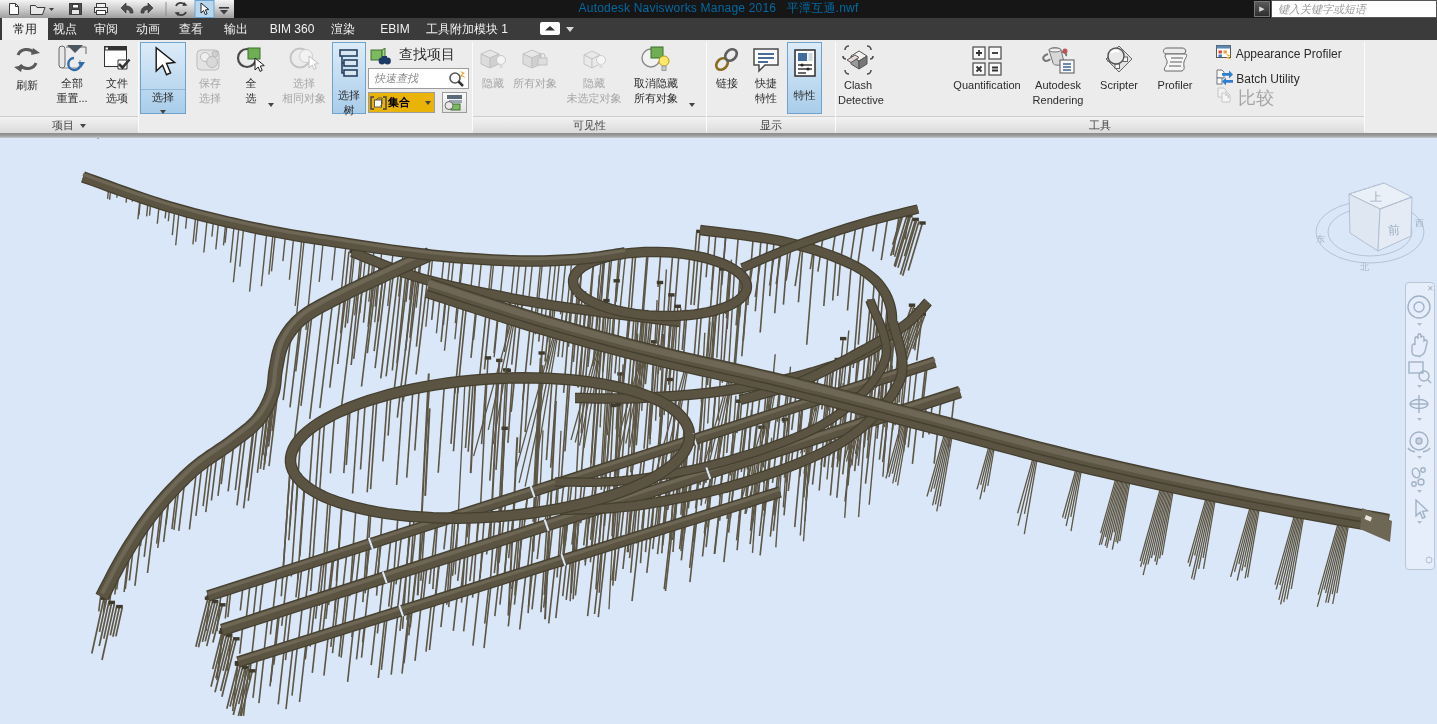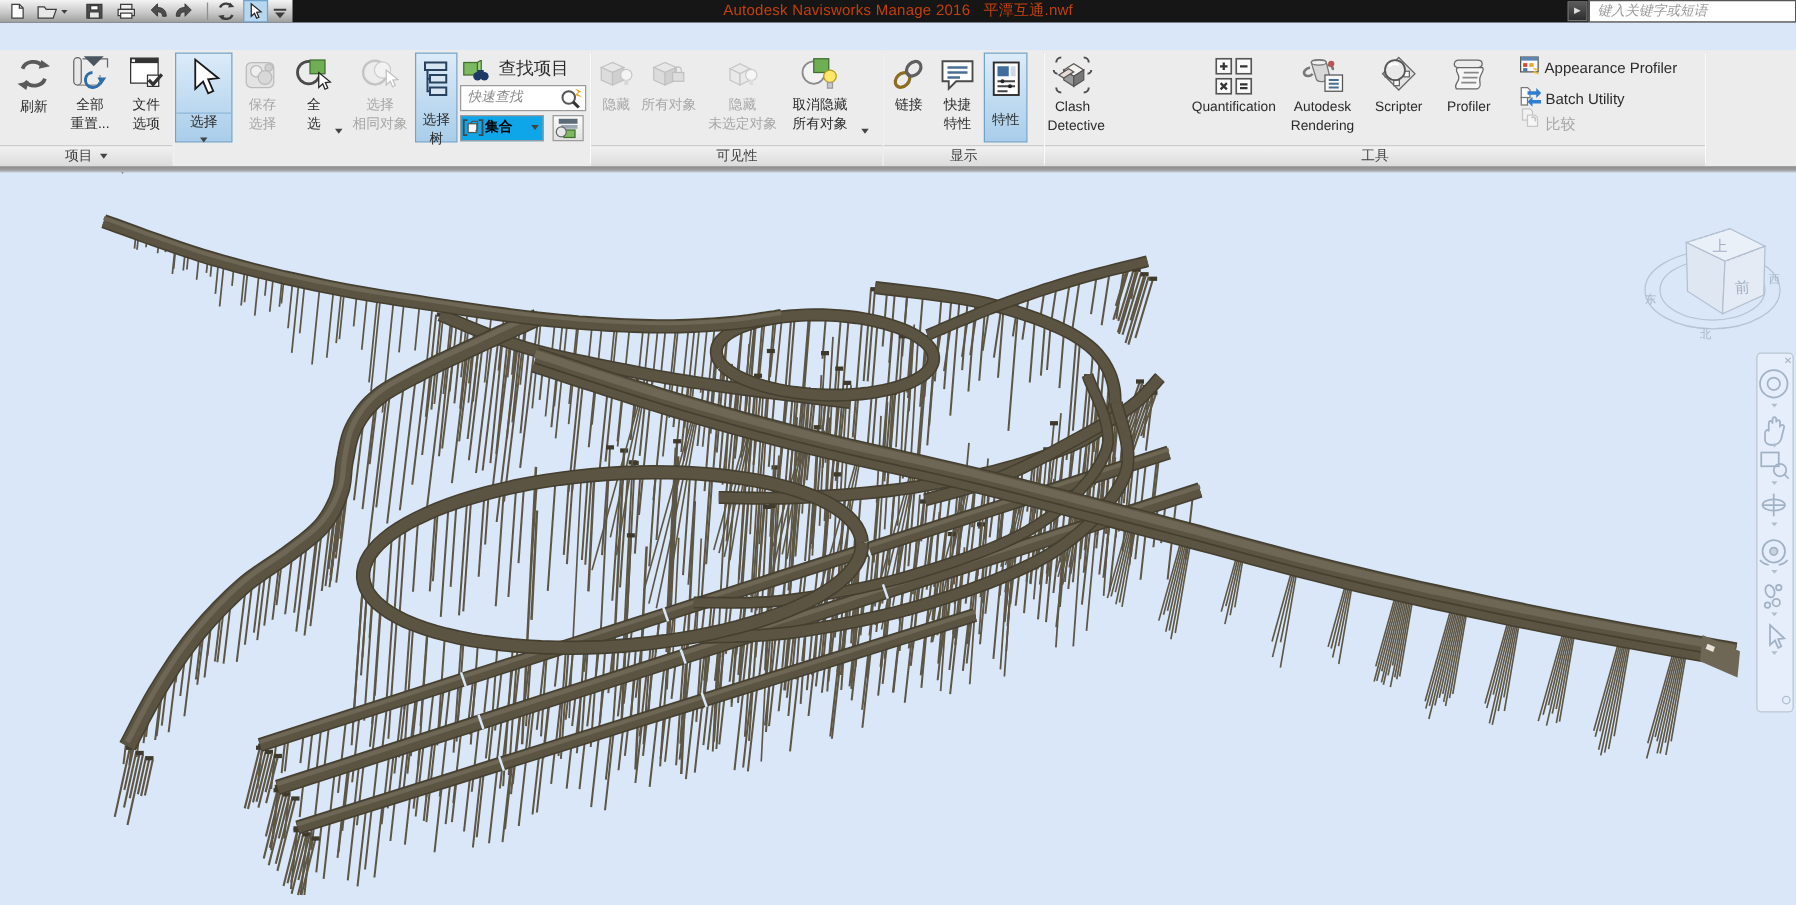--- a/index.html
+++ b/index.html
@@ -1,20 +1,20 @@
 <!DOCTYPE html>
 <html><head><meta charset="utf-8"><style>
 *{margin:0;padding:0;box-sizing:border-box}
 html,body{width:1437px;height:724px;overflow:hidden;font-family:"Liberation Sans",sans-serif}
 #app{position:relative;width:1437px;height:724px;background:#d9e7f8}
 .abs{position:absolute}
 #titlebar{left:0;top:0;width:1437px;height:18px;background:#161616}
 #qat{left:0;top:0;width:234px;height:18px;background:linear-gradient(#f4f4f4,#c9c9c9 55%,#9d9d9d);display:flex;align-items:center}
 #qat svg{display:block}
-#title{left:0;top:0;width:1437px;height:18px;color:#c2410c;font-size:12px;text-align:center;line-height:17px;letter-spacing:.2px}
+#title{left:0;top:0;width:1437px;height:18px;color:#0369a1;font-size:12px;text-align:center;line-height:17px;letter-spacing:.2px}
 #searchbtn{left:1254px;top:1px;width:16px;height:16px;background:linear-gradient(#5a5a5a,#2e2e2e);border:1px solid #777;color:#ddd;font-size:7px;line-height:14px;text-align:center}
 #searchbox{left:1271px;top:0px;width:166px;height:18px;background:#fff;border:1px solid #555;color:#9a9a9a;font-style:italic;font-size:11px;line-height:16px;padding-left:6px}
 #tabs{left:0;top:18px;width:1437px;height:22px;background:#3b3b3b}
 .tab{position:absolute;top:0;height:22px;color:#f2f2f2;font-size:12px;line-height:22px;text-align:center}
 .tab.active{background:#f0f0f0;color:#1a1a1a}
 #ribbon{left:0;top:40px;width:1437px;height:93px;background:#ececec}
 #ribbonline{left:0;top:133px;width:1437px;height:5px;background:linear-gradient(#8a8a8a,#9f9f9f 60%,#c5ccd4)}
 .plabel{position:absolute;top:76px;height:17px;left:0;right:0;background:linear-gradient(#f2f2f2,#dbdbdb);border-top:1px solid #cdcdcd;color:#3f3f3f;font-size:11px;text-align:center;line-height:16px}
 .panel{position:absolute;top:0;height:93px}
 .psep{position:absolute;top:2px;width:1px;height:89px;background:#c6c6c6;border-right:1px solid #fbfbfb}
@@ -1727,20 +1727,37 @@
         <path d="M178,16 l-3.5,-3.5 5,-0.5 z" fill="#3d3d3d"></path>
 <rect x="195" y="0.5" width="19" height="17" fill="#b8d6ee" stroke="#6da3cd"></rect>
 <path d="M201,3 l0,10 2.6,-2.4 1.7,4 1.8,-0.8 -1.7,-3.9 3.4,-0.4 z" fill="#fff" stroke="#222" stroke-width="1"></path>
 <rect x="219" y="7" width="10" height="1.6" fill="#3d3d3d"></rect>
         <path d="M220,10 l8,0 -4,4.5 z" fill="#3d3d3d"></path>
 </svg>
 </div>
 <div class="abs" id="title">Autodesk Navisworks Manage 2016&nbsp;&nbsp;&nbsp;平潭互通.nwf</div>
 <div class="abs" id="searchbtn">▶</div>
 <div class="abs" id="searchbox">键入关键字或短语</div>
+<div class="abs" id="tabs">
+<div class="tab active" style="left:2px;width:46px">常用</div>
+<div class="tab" style="left:48px;width:34px">视点</div>
+<div class="tab" style="left:89px;width:34px">审阅</div>
+<div class="tab" style="left:131px;width:34px">动画</div>
+<div class="tab" style="left:174px;width:34px">查看</div>
+<div class="tab" style="left:219px;width:34px">输出</div>
+<div class="tab" style="left:263px;width:58px">BIM 360</div>
+<div class="tab" style="left:326px;width:34px">渲染</div>
+<div class="tab" style="left:367px;width:56px">EBIM</div>
+<div class="tab" style="left:423px;width:88px">工具附加模块 1</div>
+<svg class="abs" style="left:540px;top:4px" width="36" height="14" viewBox="0 0 36 14">
+        <rect x="0" y="0" width="20" height="13" rx="2" fill="#fdfdfd"></rect>
+        <path d="M5,8.5 l10,0 -5,-4.5 z" fill="#2d2d2d"></path>
+        <path d="M26,5 l8,0 -4,5 z" fill="#d8d8d8"></path>
+      </svg>
+</div>
 <div class="abs" id="ribbon"></div>
 <div class="abs" style="left:0;top:40px;width:1437px;height:93px">
  <div class="panel" style="left:0;width:138px">
   <div class="btn" style="left:6px;top:6px;width:42px">
    <svg width="30" height="28" viewBox="0 0 30 28">
             <g fill="none" stroke="#5a5a5a" stroke-width="3">
               <path d="M6,9 a9,8 0 0 1 16,-2"></path>
               <path d="M24,17 a9,8 0 0 1 -16,2"></path>
             </g>
             <path d="M21,2 l7,5 -9,2 z" fill="#5a5a5a"></path>
@@ -1831,21 +1848,21 @@
           </svg>
    <span style="font-size:14px">&nbsp;查找项目</span>
   </div>
   <div class="abs" style="left:229px;top:28px;width:101px;height:21px;background:#fff;border:1px solid #9c9c9c;font-size:11px;font-style:italic;color:#8a8a8a;line-height:19px;padding-left:5px">快速查找
    <svg width="20" height="18" viewBox="0 0 20 18" style="position:absolute;right:1px;top:1px">
             <circle cx="8" cy="8" r="5" fill="#fdfdfd" stroke="#555" stroke-width="1.6"></circle>
             <line x1="11.5" y1="11.5" x2="16" y2="16" stroke="#333" stroke-width="2.5"></line>
             <path d="M13,1 l5,2 -3,2 4,3 -6,-2 2.5,-2.5 z" fill="#f0a325"></path>
           </svg>
   </div>
-  <div class="abs" style="left:229px;top:52px;width:67px;height:21px;background:#0ea5e9;border:1px solid #9c9c9c;font-size:11px;line-height:19px">
+  <div class="abs" style="left:229px;top:52px;width:67px;height:21px;background:#eab308;border:1px solid #9c9c9c;font-size:11px;line-height:19px">
    <svg width="19" height="16" viewBox="0 0 19 16" style="vertical-align:middle">
             <path d="M5,2 l-3,0 0,12 3,0" fill="none" stroke="#444" stroke-width="1.4"></path>
             <path d="M14,2 l3,0 0,12 -3,0" fill="none" stroke="#444" stroke-width="1.4"></path>
             <rect x="5.5" y="5" width="7" height="7" fill="#fff" stroke="#555"></rect>
             <path d="M7,5 l2,-2 4,0 0,6 -1.5,2" fill="none" stroke="#555"></path>
           </svg><b>集合</b>
    <span class="carr" style="margin-left:12px"></span>
   </div>
   <div class="abs" style="left:303px;top:52px;width:25px;height:21px;background:linear-gradient(#fbfbfb,#e2e2e2);border:1px solid #9c9c9c">
    <svg width="21" height="18" viewBox="0 0 21 18">
@@ -2038,21 +2055,21 @@
   </div>
   <div class="btn" style="left:380px;top:29px;width:150px;text-align:left;font-size:12px">
    <svg width="17" height="17" viewBox="0 0 17 17" style="vertical-align:-3px">
             <path d="M1,1 h5 l2,2 v6 h-7 z" fill="#fff" stroke="#777"></path>
             <rect x="1" y="9" width="5" height="6" fill="#fff" stroke="#777"></rect>
             <path d="M6,4 l7,0 0,-2.6 4,4 -4,4 0,-2.6 -7,0 z" fill="#2f7fd0"></path>
             <path d="M12,10 l-7,0 0,-2.6 -4,4 4,4 0,-2.6 7,0 z" fill="#2f7fd0" transform="translate(5,1)"></path>
           </svg>
    Batch Utility
   </div>
-  <div class="btn dis" style="left:380px;top:46px;width:150px;text-align:left;font-size:12px">
+  <div class="btn dis" style="left:380px;top:46px;width:150px;text-align:left;font-size:18px">
    <svg width="17" height="17" viewBox="0 0 17 17">
             <path d="M2,1 h6 l2,2 v7 h-8 z" fill="#f2f2f2" stroke="#c6c6c6"></path>
             <path d="M6,6 h6 l2,2 v7 h-8 z" fill="#f6f6f6" stroke="#c6c6c6"></path>
             <path d="M9,8 c3,-1 4,1 3,3" fill="none" stroke="#c6c6c6" stroke-width="1.4"></path>
           </svg>
    比较
   </div>
   <div class="plabel" style="">工具</div>
  </div>
  <div class="psep" style="left:1364px"></div>

